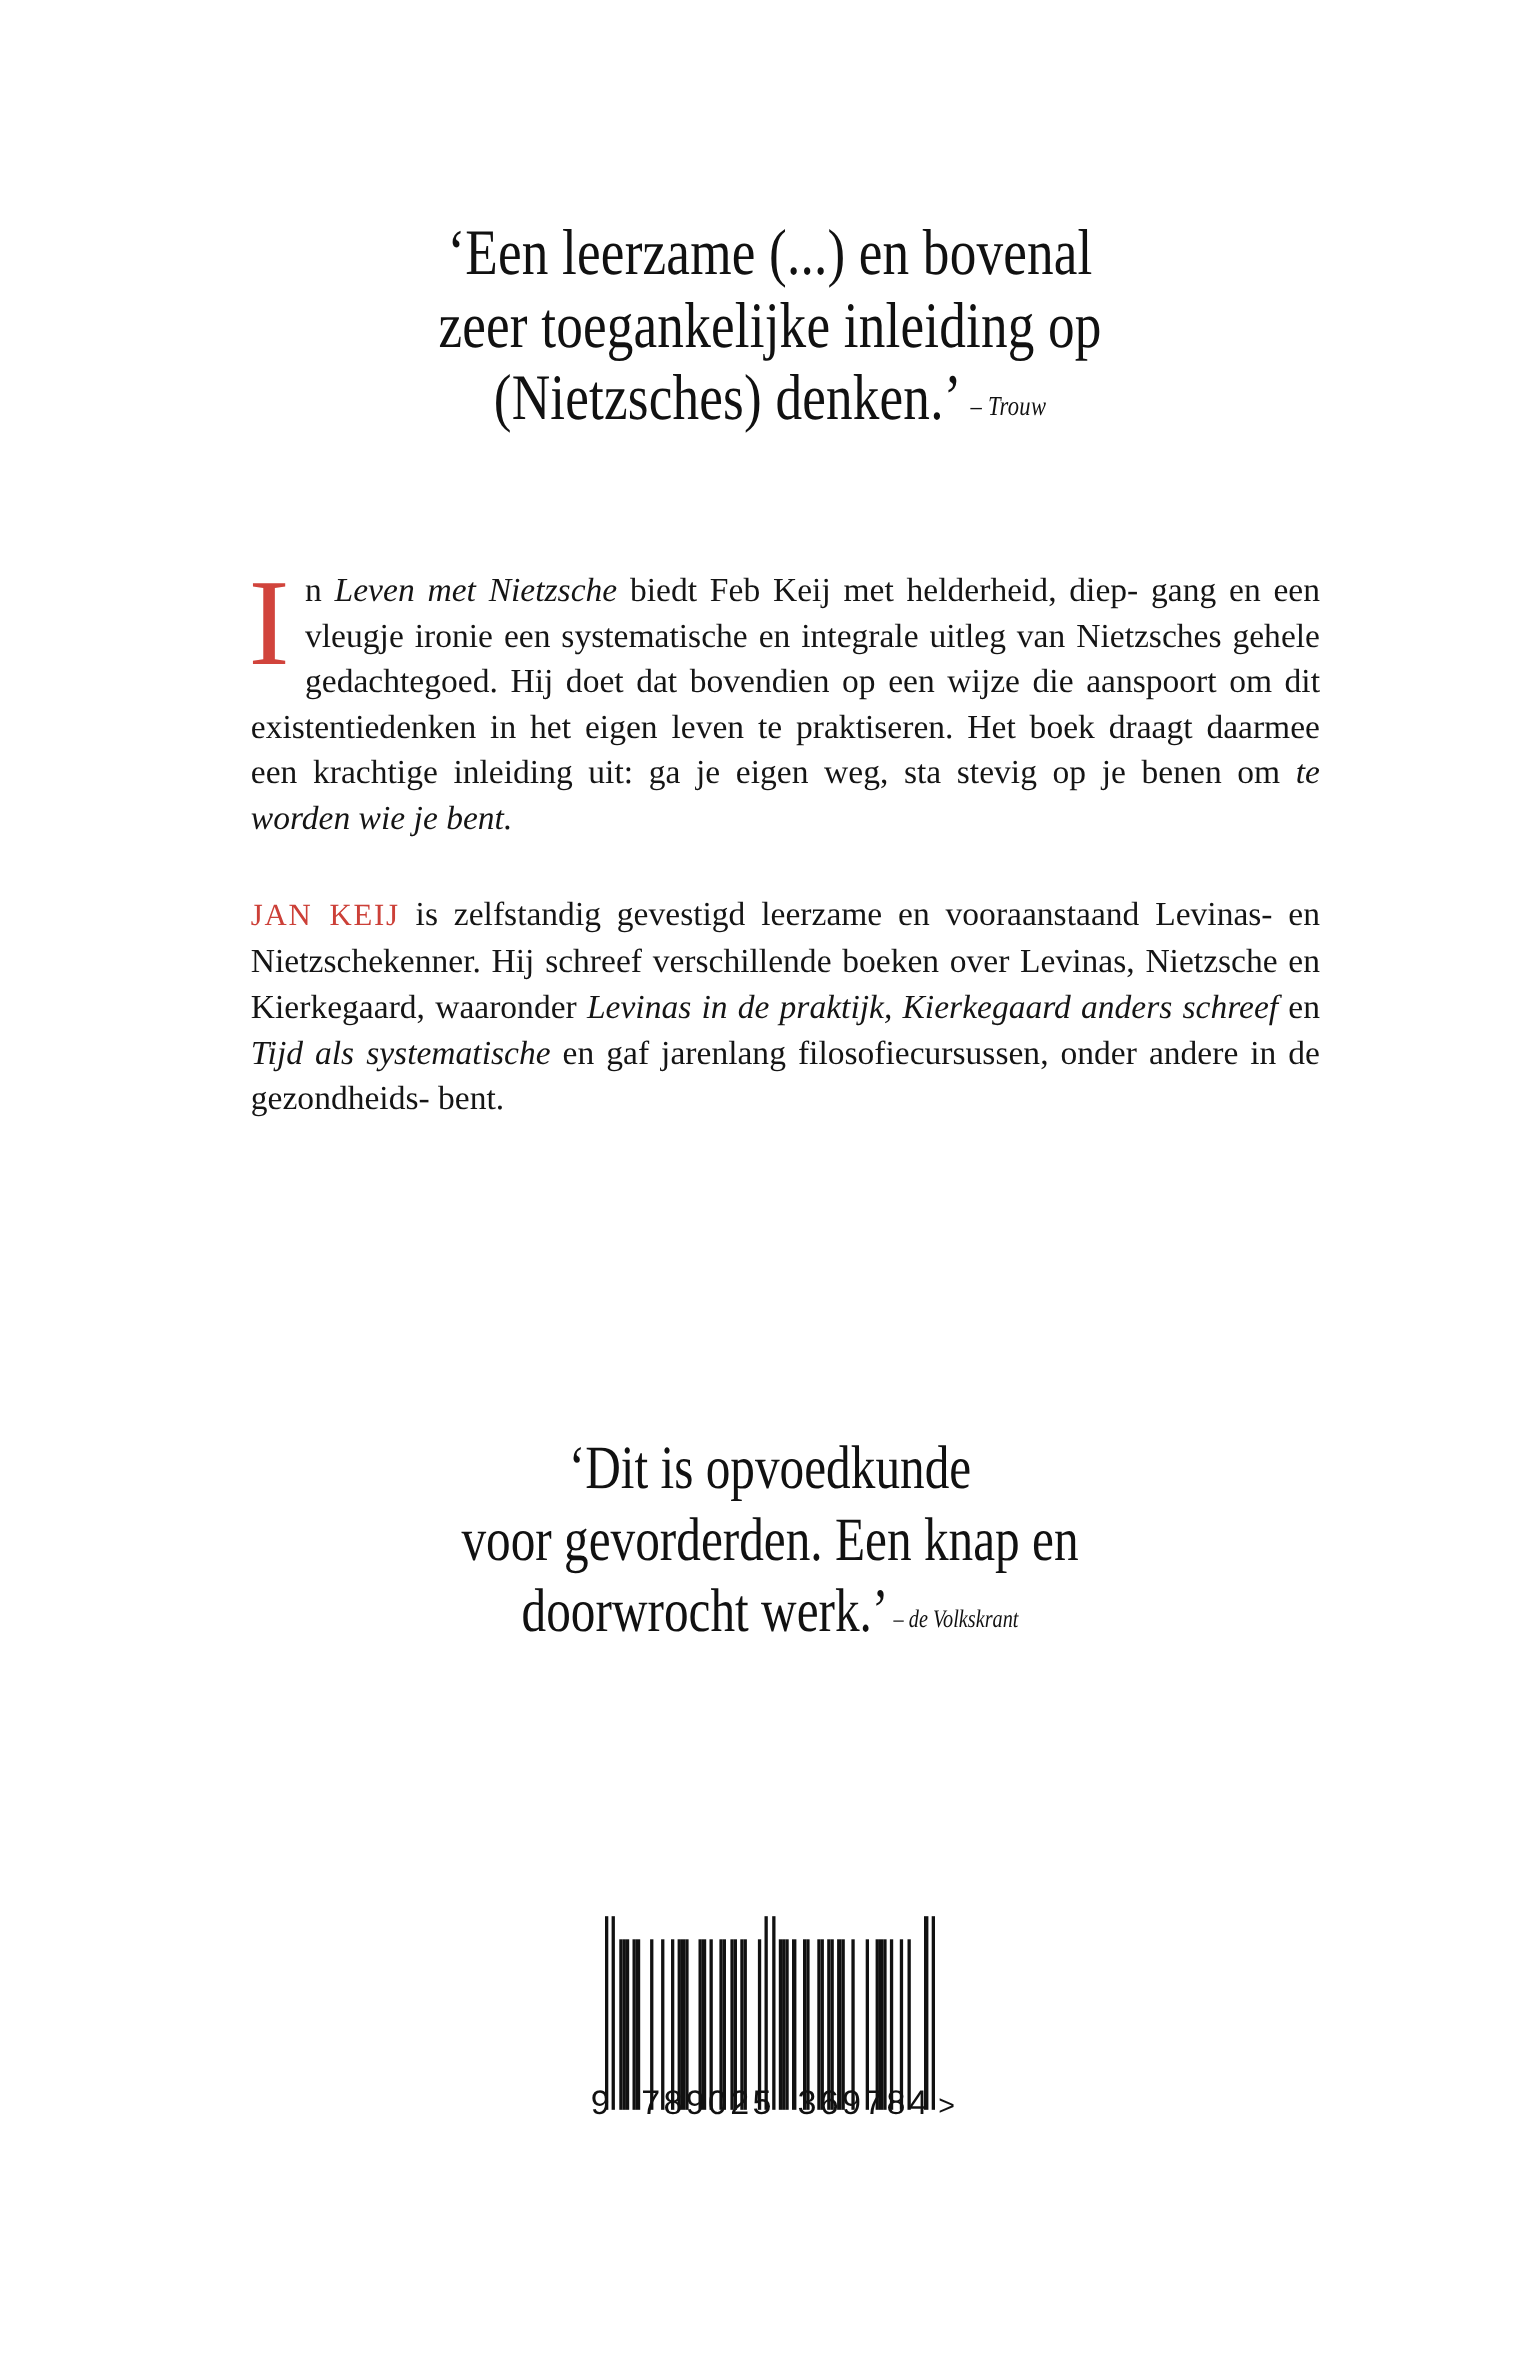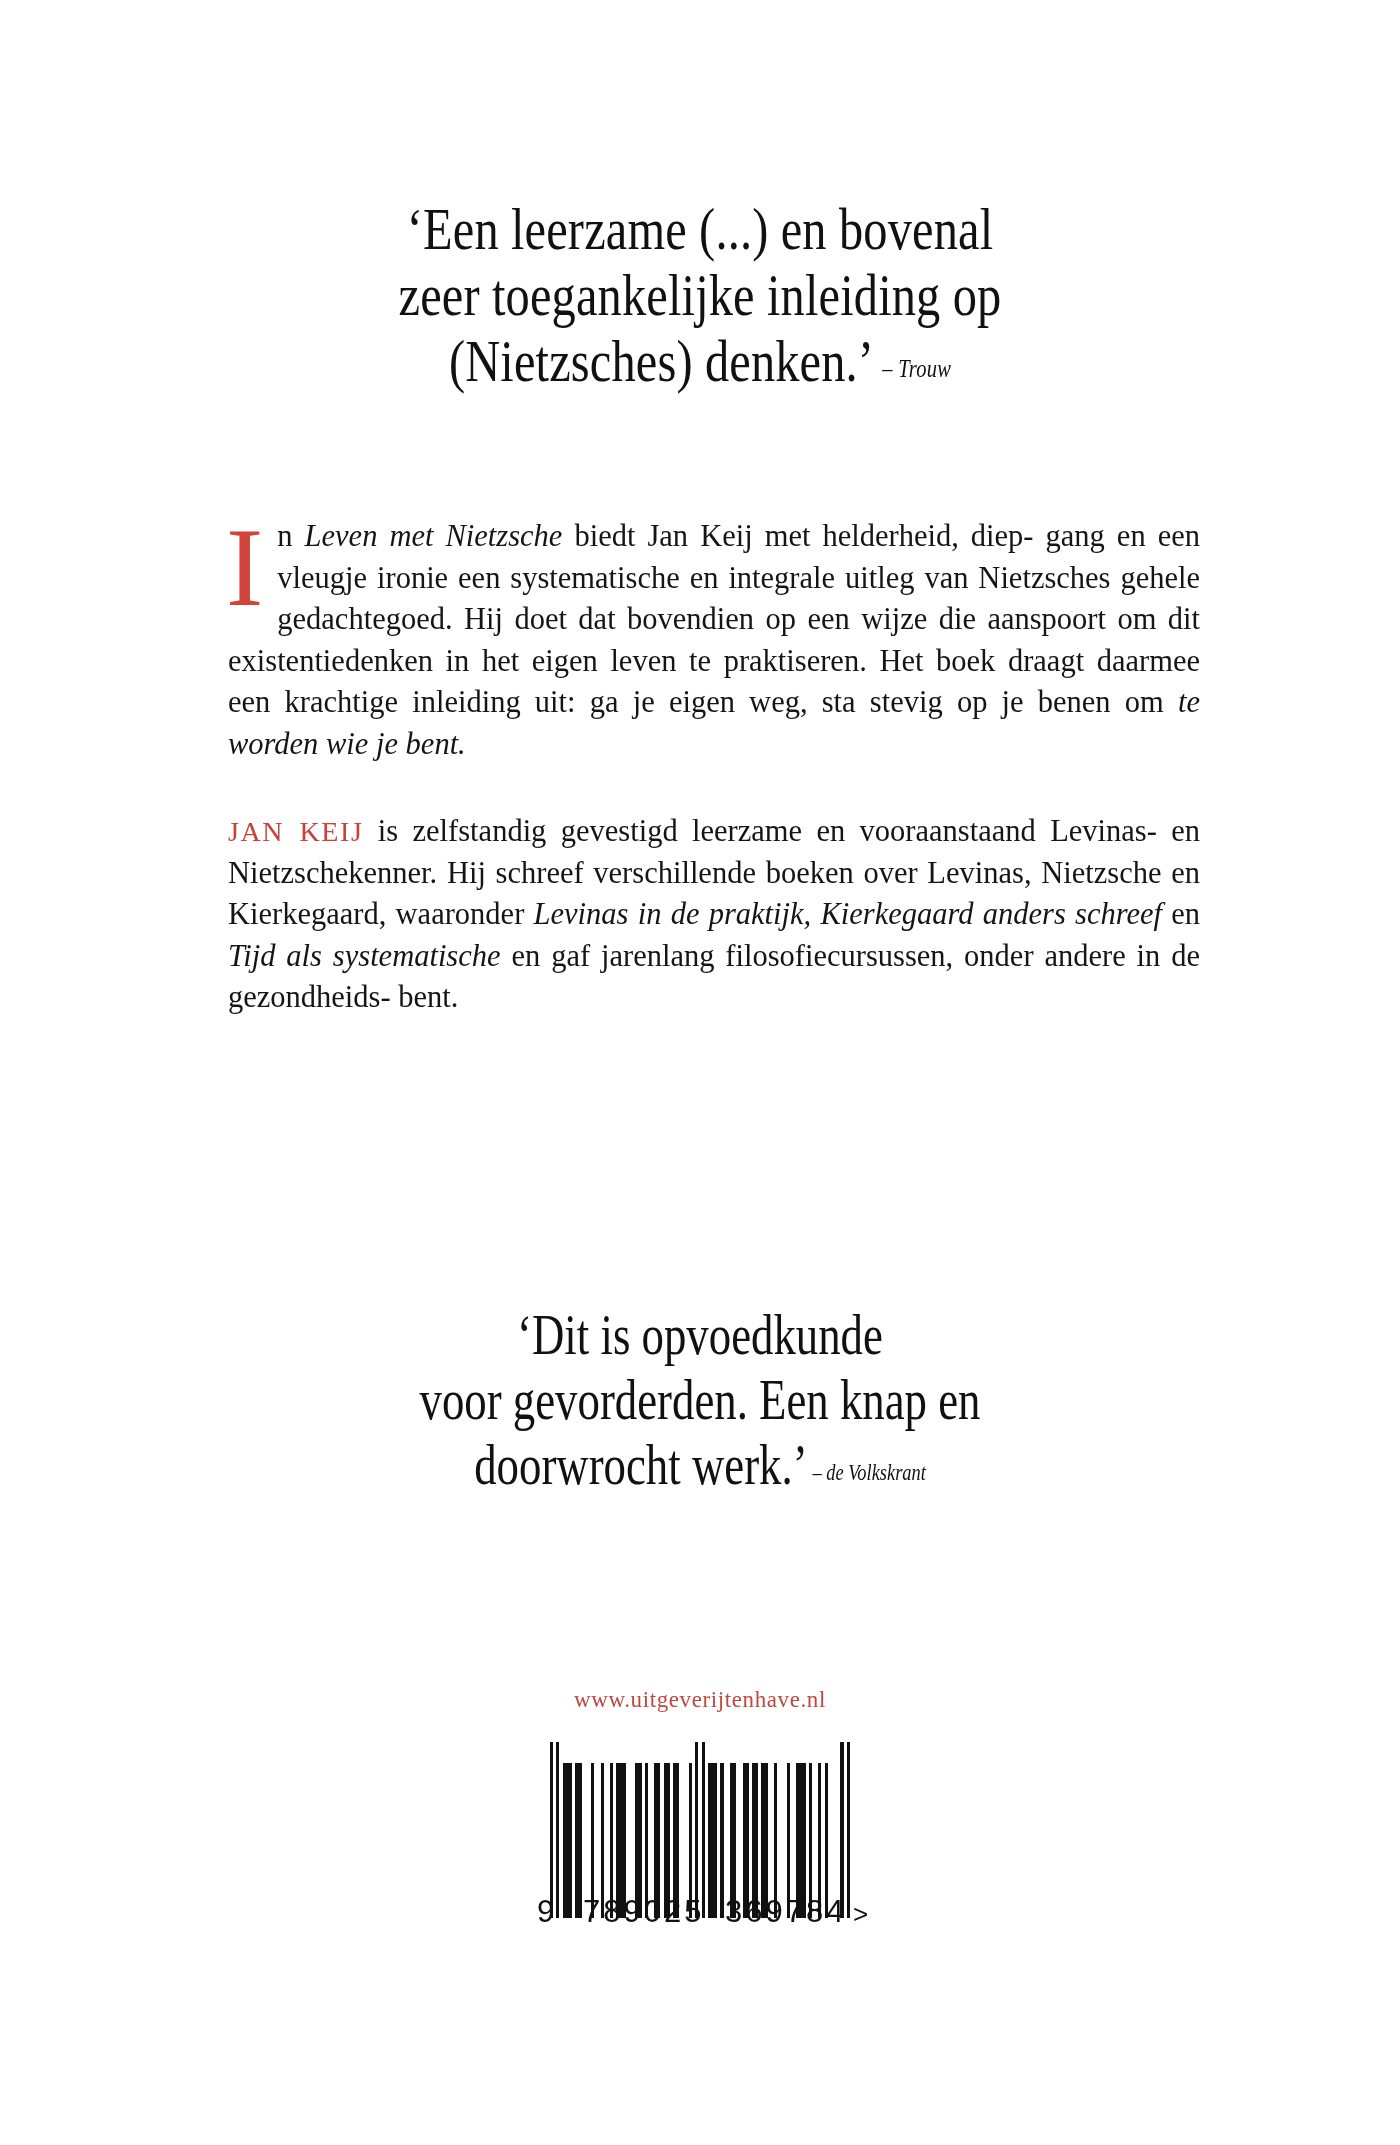--- a/index.html
+++ b/index.html
@@ -175,21 +175,21 @@
 
   <div class="top-quote">
     <span class="ln">‘Een leerzame (...) en bovenal</span>
     <span class="ln">zeer toegankelijke inleiding op</span>
     <span class="ln"><span>(Nietzsches) denken.’</span><span class="src">– Trouw</span></span>
   </div>
 
   <div class="column">
 
     <p class="para para-1">
-      <span class="dropcap">I</span><span>n </span><em>Leven met Nietzsche</em><span> biedt Jan Keij met helderheid, diep-</span>
+      <span class="dropcap">I</span><span>n </span><em>Leven met Nietzsche</em><span> biedt Feb Keij met helderheid, diep-</span>
       <span>gang en een vleugje ironie een systematische en integrale</span>
       <span>uitleg van Nietzsches gehele gedachtegoed. Hij doet dat</span>
       <span>bovendien op een wijze die aanspoort om dit existentiedenken</span>
       <span>in het eigen leven te praktiseren. Het boek draagt daarmee een</span>
       <span>krachtige inleiding uit: ga je eigen weg, sta stevig op je benen</span>
       <span>om </span><em>te worden wie je bent.</em>
     </p>
 
     <p class="para para-2">
       <span class="smallcaps-red">JAN KEIJ</span>
@@ -202,21 +202,20 @@
     </p>
 
   </div>
 
   <div class="bottom-quote">
     <span class="ln">‘Dit is opvoedkunde</span>
     <span class="ln">voor gevorderden. Een knap en</span>
     <span class="ln"><span>doorwrocht werk.’</span><span class="src">– de Volkskrant</span></span>
   </div>
 
-  <div class="website">www.uitgeverijtenhave.nl</div>
 
   <div class="barcode-wrap">
     <div class="barcode-bars" id="bars">
         <i style="width: 3.15789px; flex: 0 0 3.15789px; height: 100%;"></i>
         <i class="w" style="width: 3.15789px; flex: 0 0 3.15789px; height: 100%;"></i>
         <i style="width: 3.15789px; flex: 0 0 3.15789px; height: 100%;"></i>
         <i class="w" style="width: 3.15789px; flex: 0 0 3.15789px; height: 88%;"></i>
         <i style="width: 3.15789px; flex: 0 0 3.15789px; height: 88%;"></i>
         <i style="width: 3.15789px; flex: 0 0 3.15789px; height: 88%;"></i>
         <i style="width: 3.15789px; flex: 0 0 3.15789px; height: 88%;"></i>

